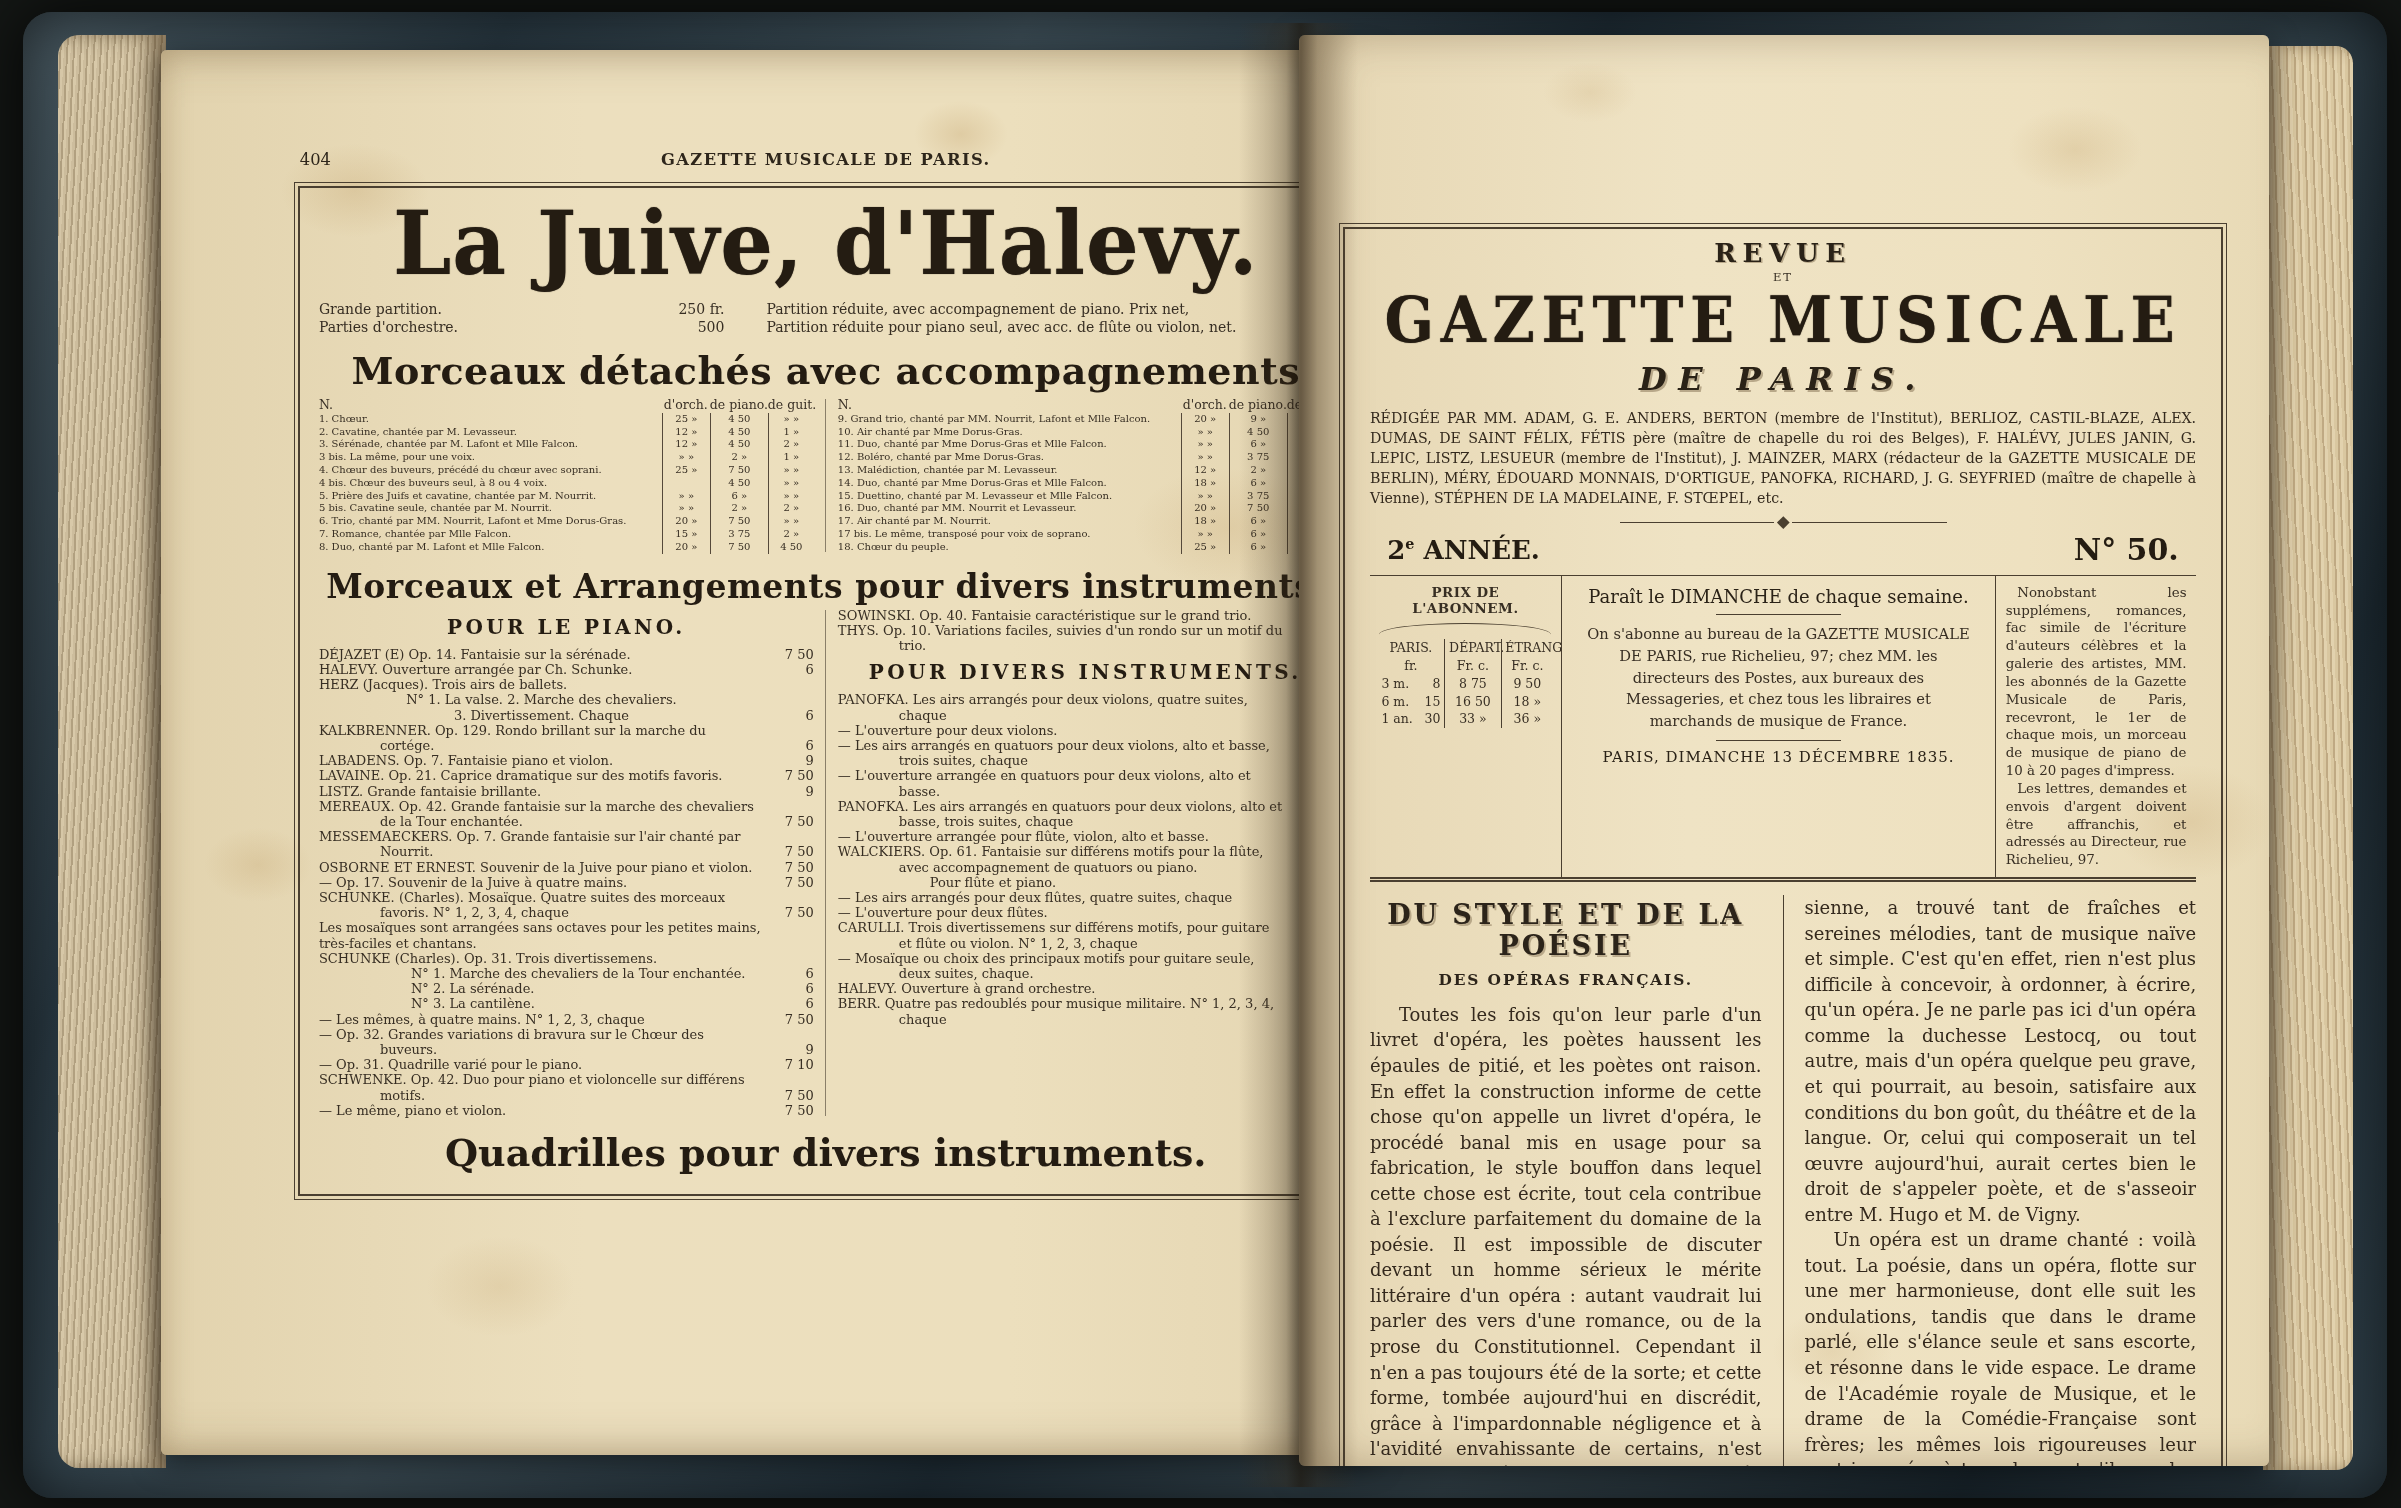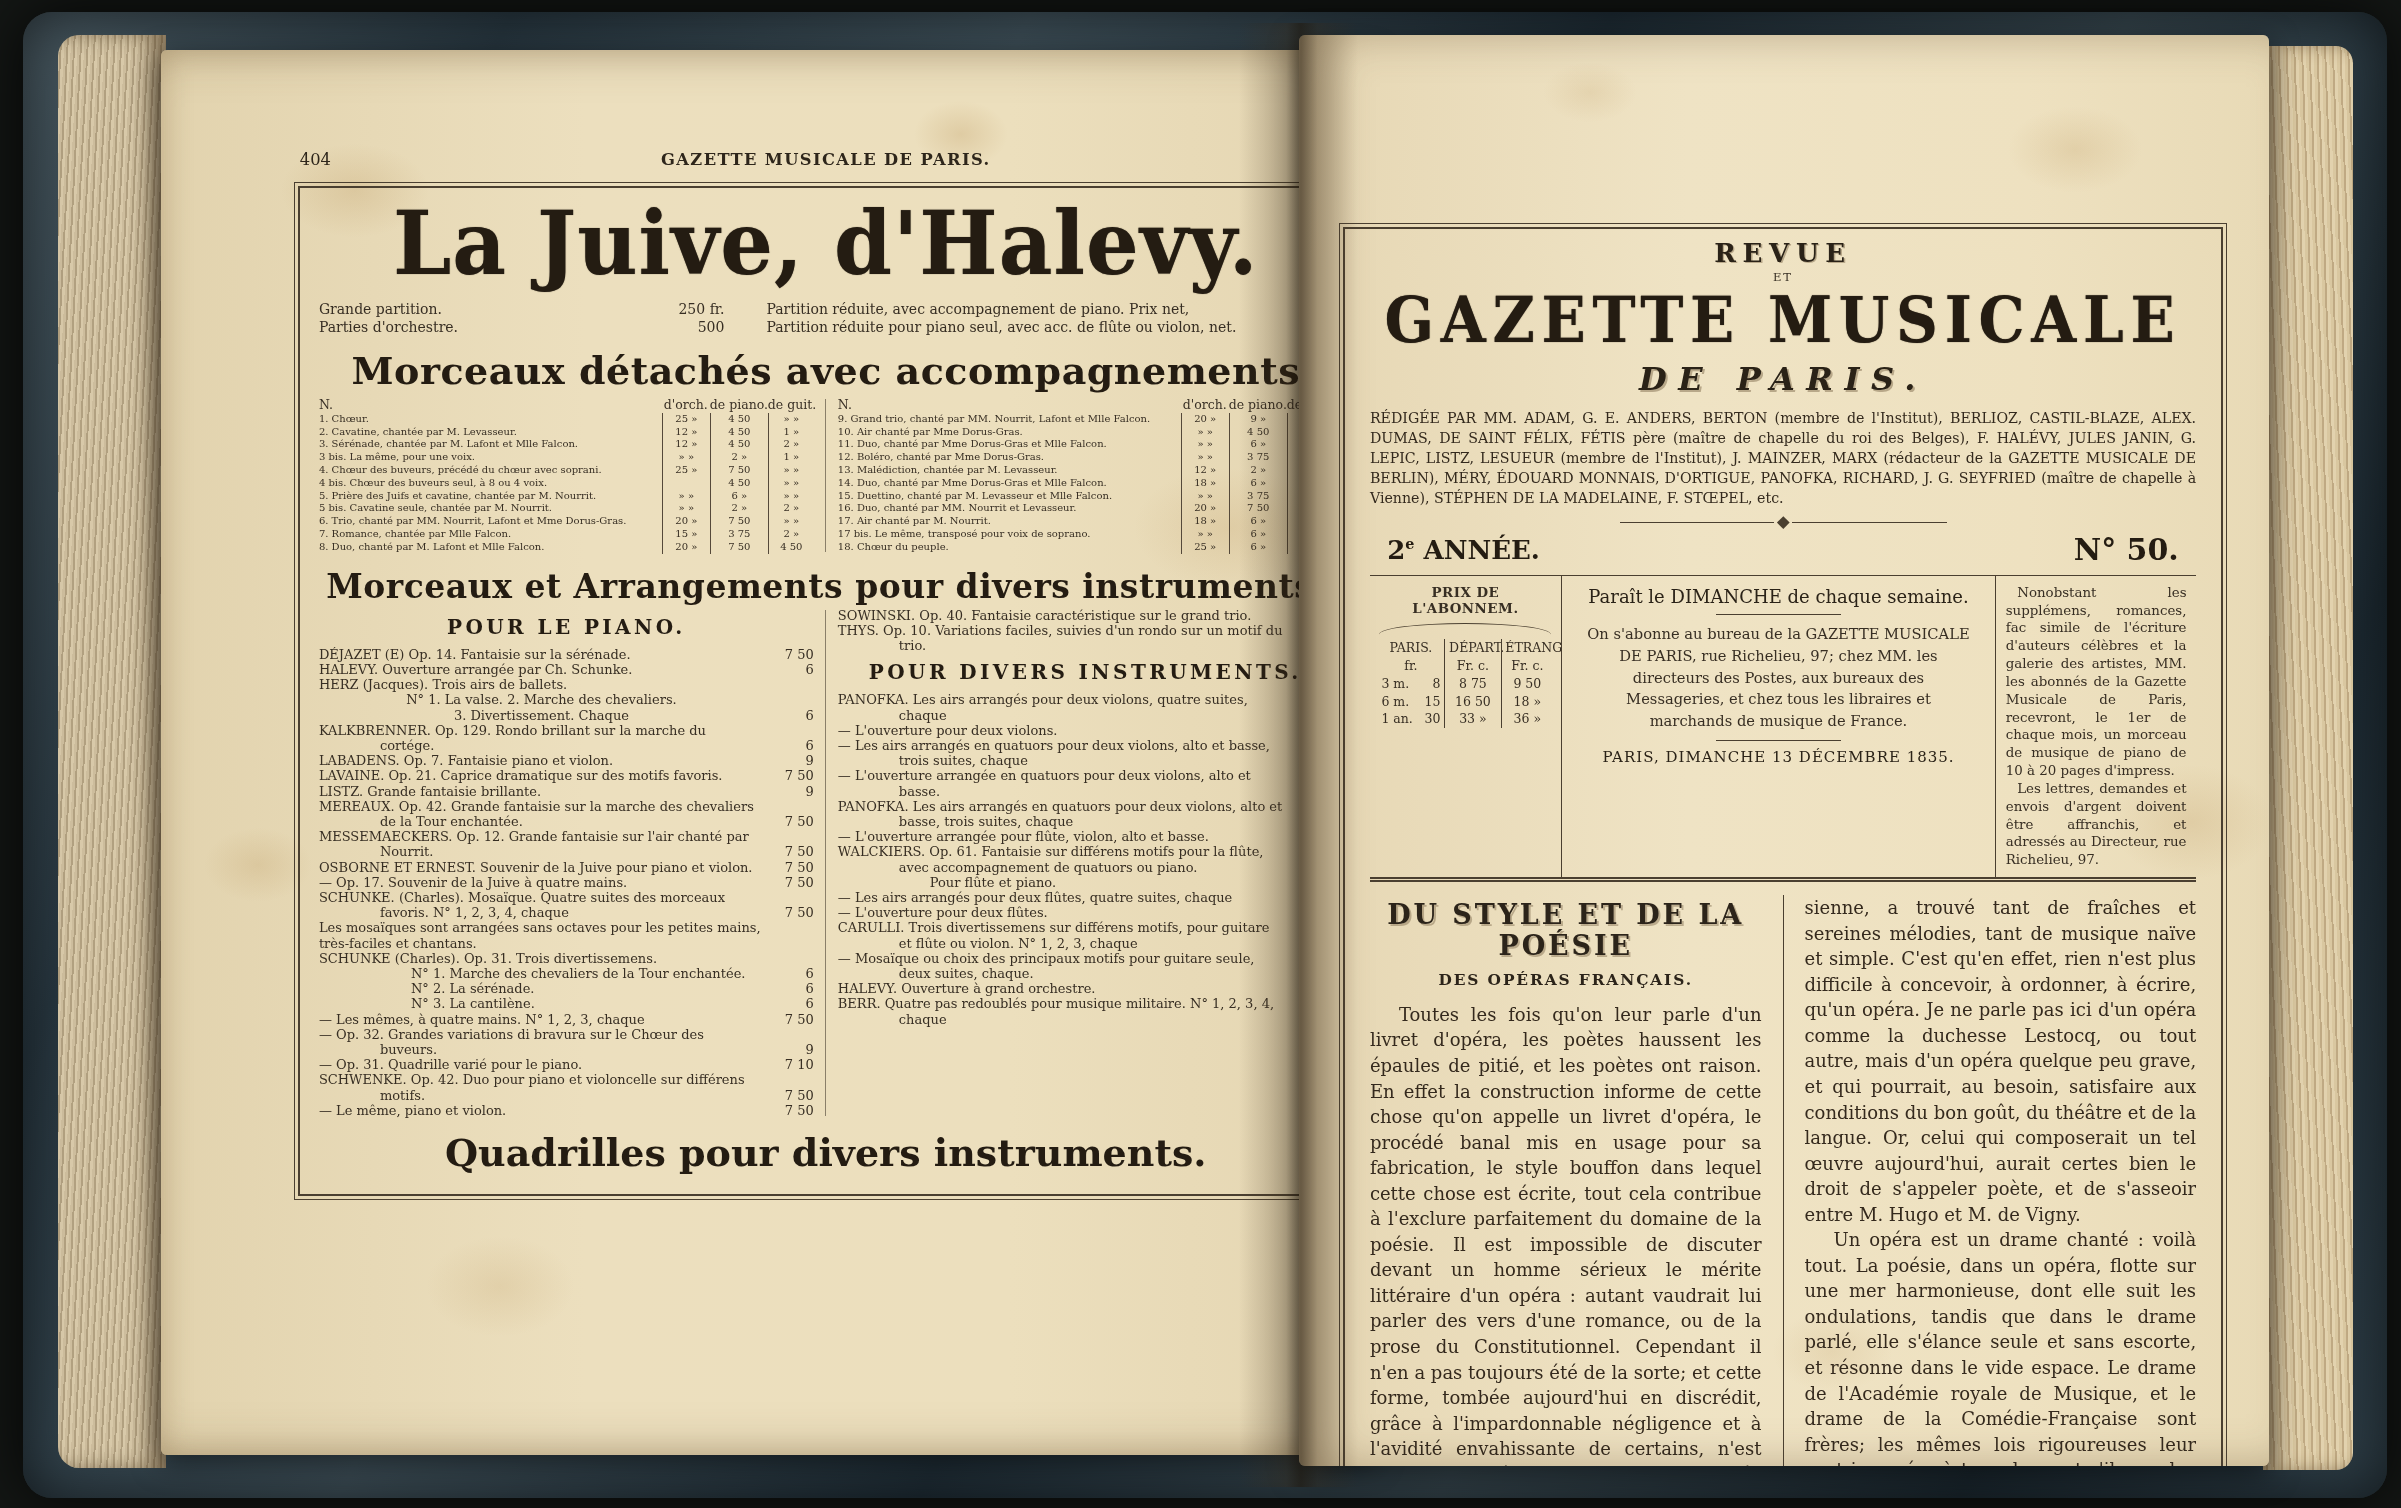--- a/index.html
+++ b/index.html
@@ -400,21 +400,21 @@
                     <span class="alabel">LISTZ. Grande fantaisie brillante.</span>
                     <span class="aprice">9</span>
                   </div>
 
                   <div class="arow">
                     <span class="alabel">MEREAUX. Op. 42. Grande fantaisie sur la marche des chevaliers de la Tour enchantée.</span>
                     <span class="aprice">7 50</span>
                   </div>
 
                   <div class="arow">
-                    <span class="alabel">MESSEMAECKERS. Op. 12. Grande fantaisie sur l'air chanté par Nourrit.</span>
+                    <span class="alabel">MESSEMAECKERS. Op. 7. Grande fantaisie sur l'air chanté par Nourrit.</span>
                     <span class="aprice">7 50</span>
                   </div>
 
                   <div class="arow">
                     <span class="alabel">OSBORNE ET ERNEST. Souvenir de la Juive pour piano et violon.</span>
                     <span class="aprice">7 50</span>
                   </div>
 
                   <div class="arow">
                     <span class="alabel">— Op. 17. Souvenir de la Juive à quatre mains.</span>

